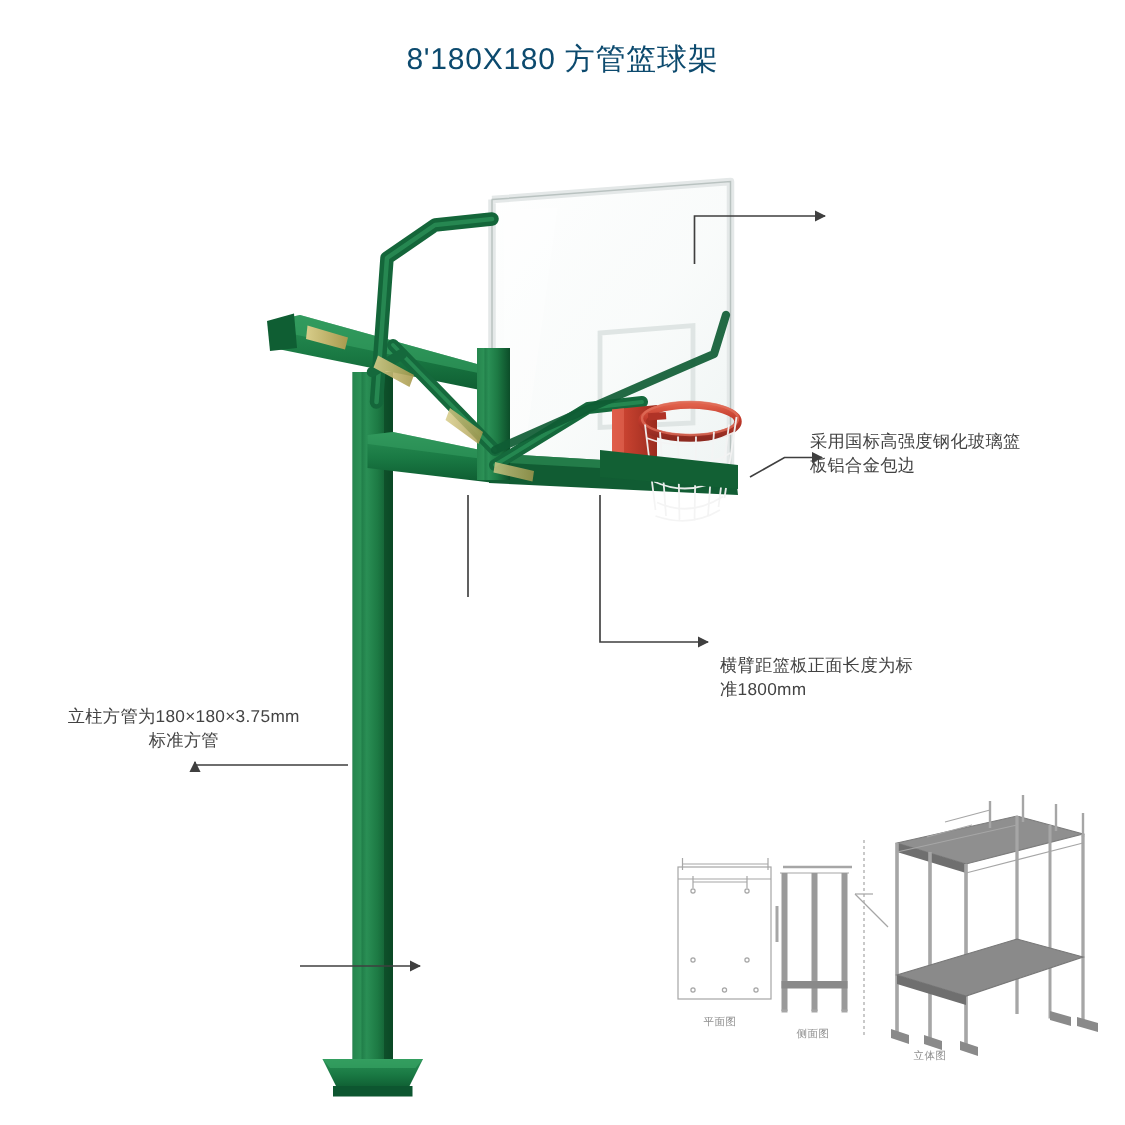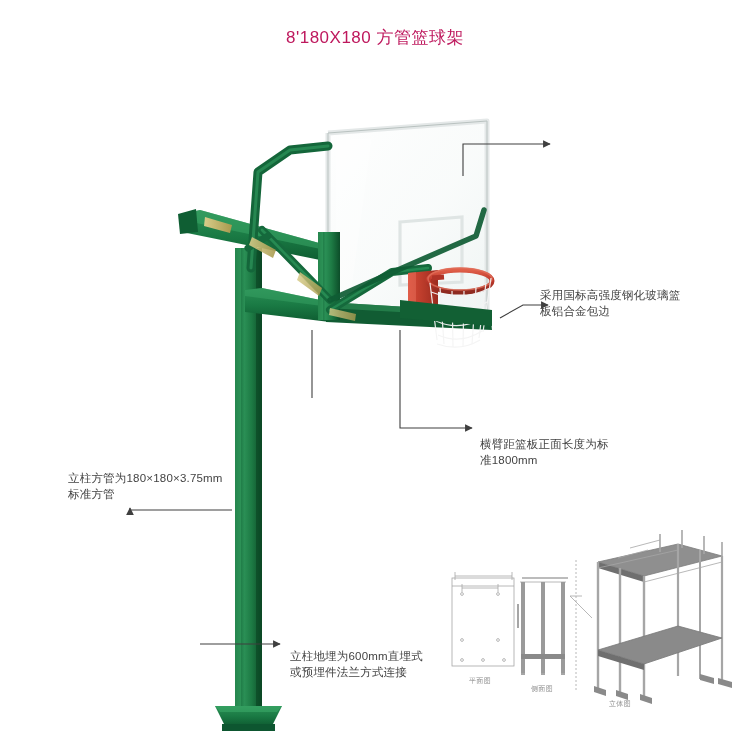--- a/index.html
+++ b/index.html
@@ -10,39 +10,39 @@
     color:#3a3a3a;
     overflow:hidden;
     position:relative;
   }
   #stage{position:absolute;left:0;top:0;width:750px;height:750px;}
 
   
   .title{
     position:absolute;left:0;top:26px;width:750px;
     text-align:center;
-    font-size:17px;
+    font-size:20px;
     letter-spacing:.5px;
-    color:#be185d;
+    color:#0c4a6e;
     font-weight:500;
   }
 
   
   .note{
     position:absolute;
     font-size:11.5px;
     line-height:16px;
     color:#434343;
     letter-spacing:.2px;
   }
   .note-a{left:560px;top:120px;width:155px;}
   .note-b{left:540px;top:287px;width:150px;}
   .note-c{left:275px;top:403px;width:135px;}
   .note-d{left:480px;top:436px;width:130px;}
-  .note-e{left:68px;top:470px;width:165px;}
+  .note-e{left:40px;top:470px;width:165px;text-align:center;}
   .note-f{left:290px;top:648px;width:140px;}
 
   
   .leaders{position:absolute;left:0;top:0;width:750px;height:750px;pointer-events:none;}
 
   
   .hoop{position:absolute;left:0;top:0;width:750px;height:750px;}
 
   
   .cad-cap{
@@ -290,19 +290,18 @@
 
       <path d="M 232,510 L 130,510 L 130,508" marker-end="url(#arrL)"></path>
 
       <path d="M 200,644 L 280,644" marker-end="url(#arrR)"></path>
     </g>
   </svg>
 
   <div class="note note-b">采用国标高强度钢化玻璃篮板铝合金包边</div>
   <div class="note note-d">横臂距篮板正面长度为标准1800mm</div>
   <div class="note note-e">立柱方管为180×180×3.75mm标准方管</div>
-  <div class="note note-f">立柱地埋为600mm直埋式或预埋件法兰方式连接</div>
 
   <div class="cad-cap cap-plan">平面图</div>
   <div class="cad-cap cap-side">侧面图</div>
   <div class="cad-cap cap-iso">立体图</div>
 
 </div>
 
 </body></html>

